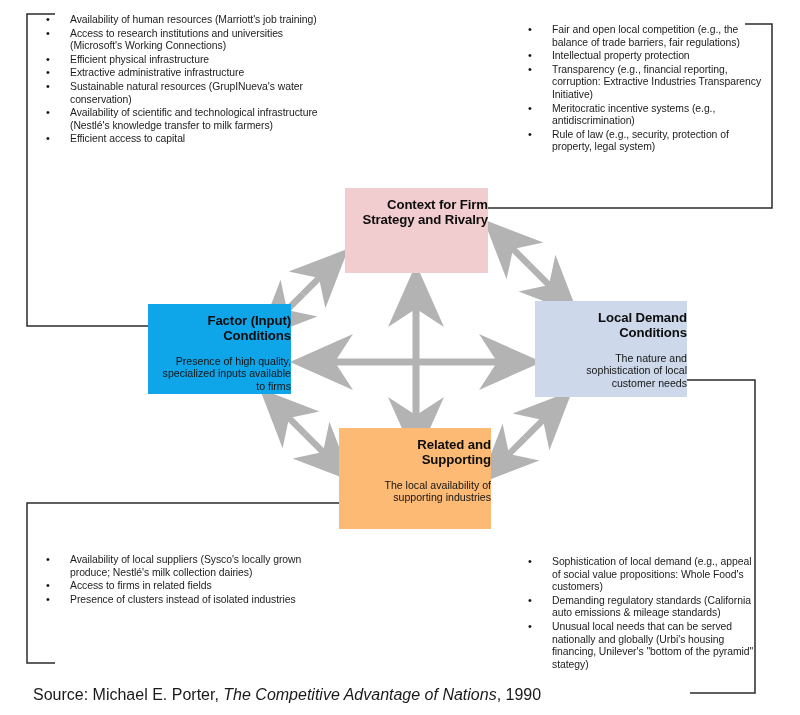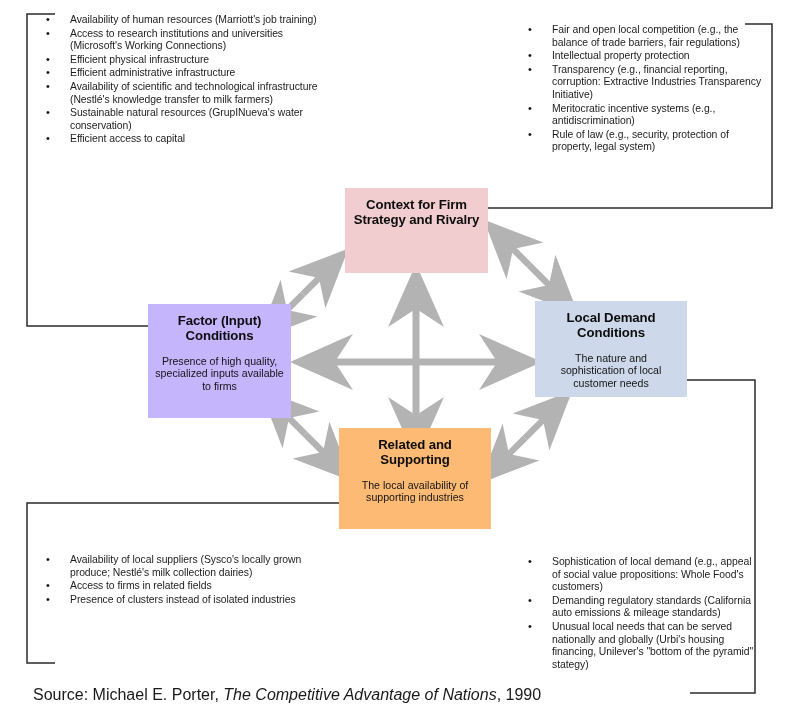--- a/index.html
+++ b/index.html
@@ -50,38 +50,38 @@
     left: 8px;
     top: -1px;
     font-size: 11px;
     line-height: 13px;
     color: #111;
   }
   
   .dbox {
     position: absolute;
     box-sizing: border-box;
-    text-align: center;
+    text-align: right;
     padding-top: 9px;
   }
   .dbox .dtitle {
     font-weight: bold;
     font-size: 13.2px;
     line-height: 15.4px;
     letter-spacing: -0.1px;
     color: #0d0d0d;
   }
   .dbox .dsub {
     margin-top: 11px;
     font-size: 10.6px;
     line-height: 12.6px;
     color: #141414;
   }
   #box-context  { left: 345px; top: 188px; width: 143px; height: 85px; background: #f1cdd0; }
-  #box-factor   { left: 148px; top: 304px; width: 143px; height: 114px; background: #c4b5fd; }
+  #box-factor   { left: 148px; top: 304px; width: 143px; height: 90px; background: #0ea5e9; }
   #box-demand   { left: 535px; top: 301px; width: 152px; height: 96px; background: #cdd9ea; }
   #box-related  { left: 339px; top: 428px; width: 152px; height: 101px; background: #fdba74; }
 
   #blk-tl { left: 38px;  top: 14px;  width: 300px; }
   #blk-tr { left: 520px; top: 24px;  width: 246px; }
   #blk-bl { left: 38px;  top: 554px; width: 272px; }
   #blk-br { left: 520px; top: 556px; width: 240px; }
 
   
   #source {
@@ -136,23 +136,23 @@
       <line x1="525" y1="438" x2="498" y2="465" marker-end="url(#ah)"></line>
       <line x1="525" y1="438" x2="554" y2="409" marker-end="url(#ah)"></line>
     </g>
   </svg>
 
   <div class="bullet-block" id="blk-tl">
     <ul>
       <li>Availability of human resources (Marriott's job training)</li>
       <li>Access to research institutions and universities (Microsoft's Working Connections)</li>
       <li>Efficient physical infrastructure</li>
-      <li>Efficient administrative infrastructure</li>
+      <li>Extractive administrative infrastructure</li>
+      <li>Sustainable natural resources (GrupINueva's water conservation)</li>
       <li>Availability of scientific and technological infrastructure (Nestlé's knowledge transfer to milk farmers)</li>
-      <li>Sustainable natural resources (GrupINueva's water conservation)</li>
       <li>Efficient access to capital</li>
     </ul>
   </div>
 
   <div class="bullet-block" id="blk-tr">
     <ul>
       <li>Fair and open local competition (e.g., the balance of trade barriers, fair regulations)</li>
       <li>Intellectual property protection</li>
       <li>Transparency (e.g., financial reporting, corruption: Extractive Industries Transparency Initiative)</li>
       <li>Meritocratic incentive systems (e.g., antidiscrimination)</li>

